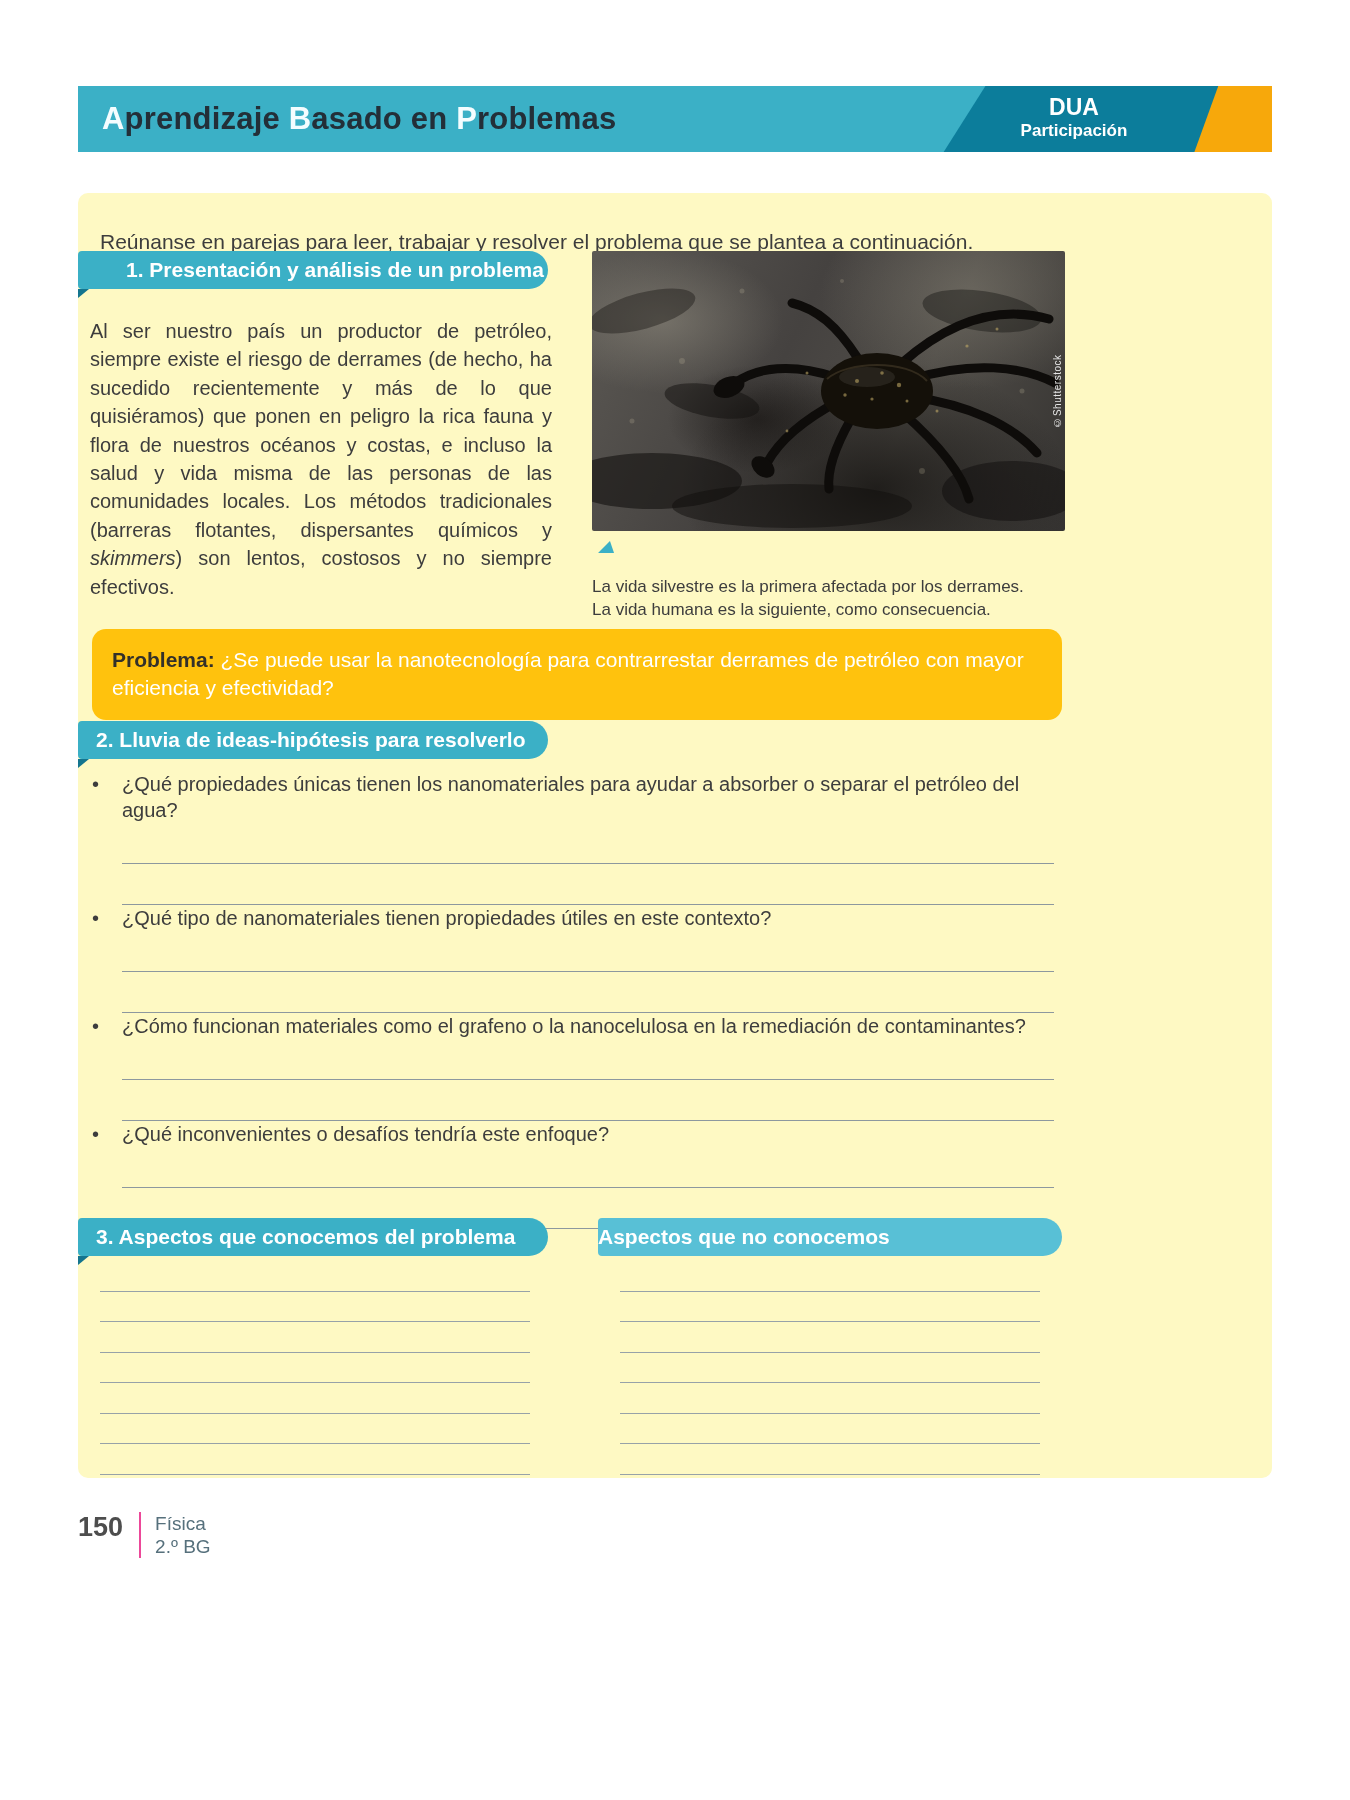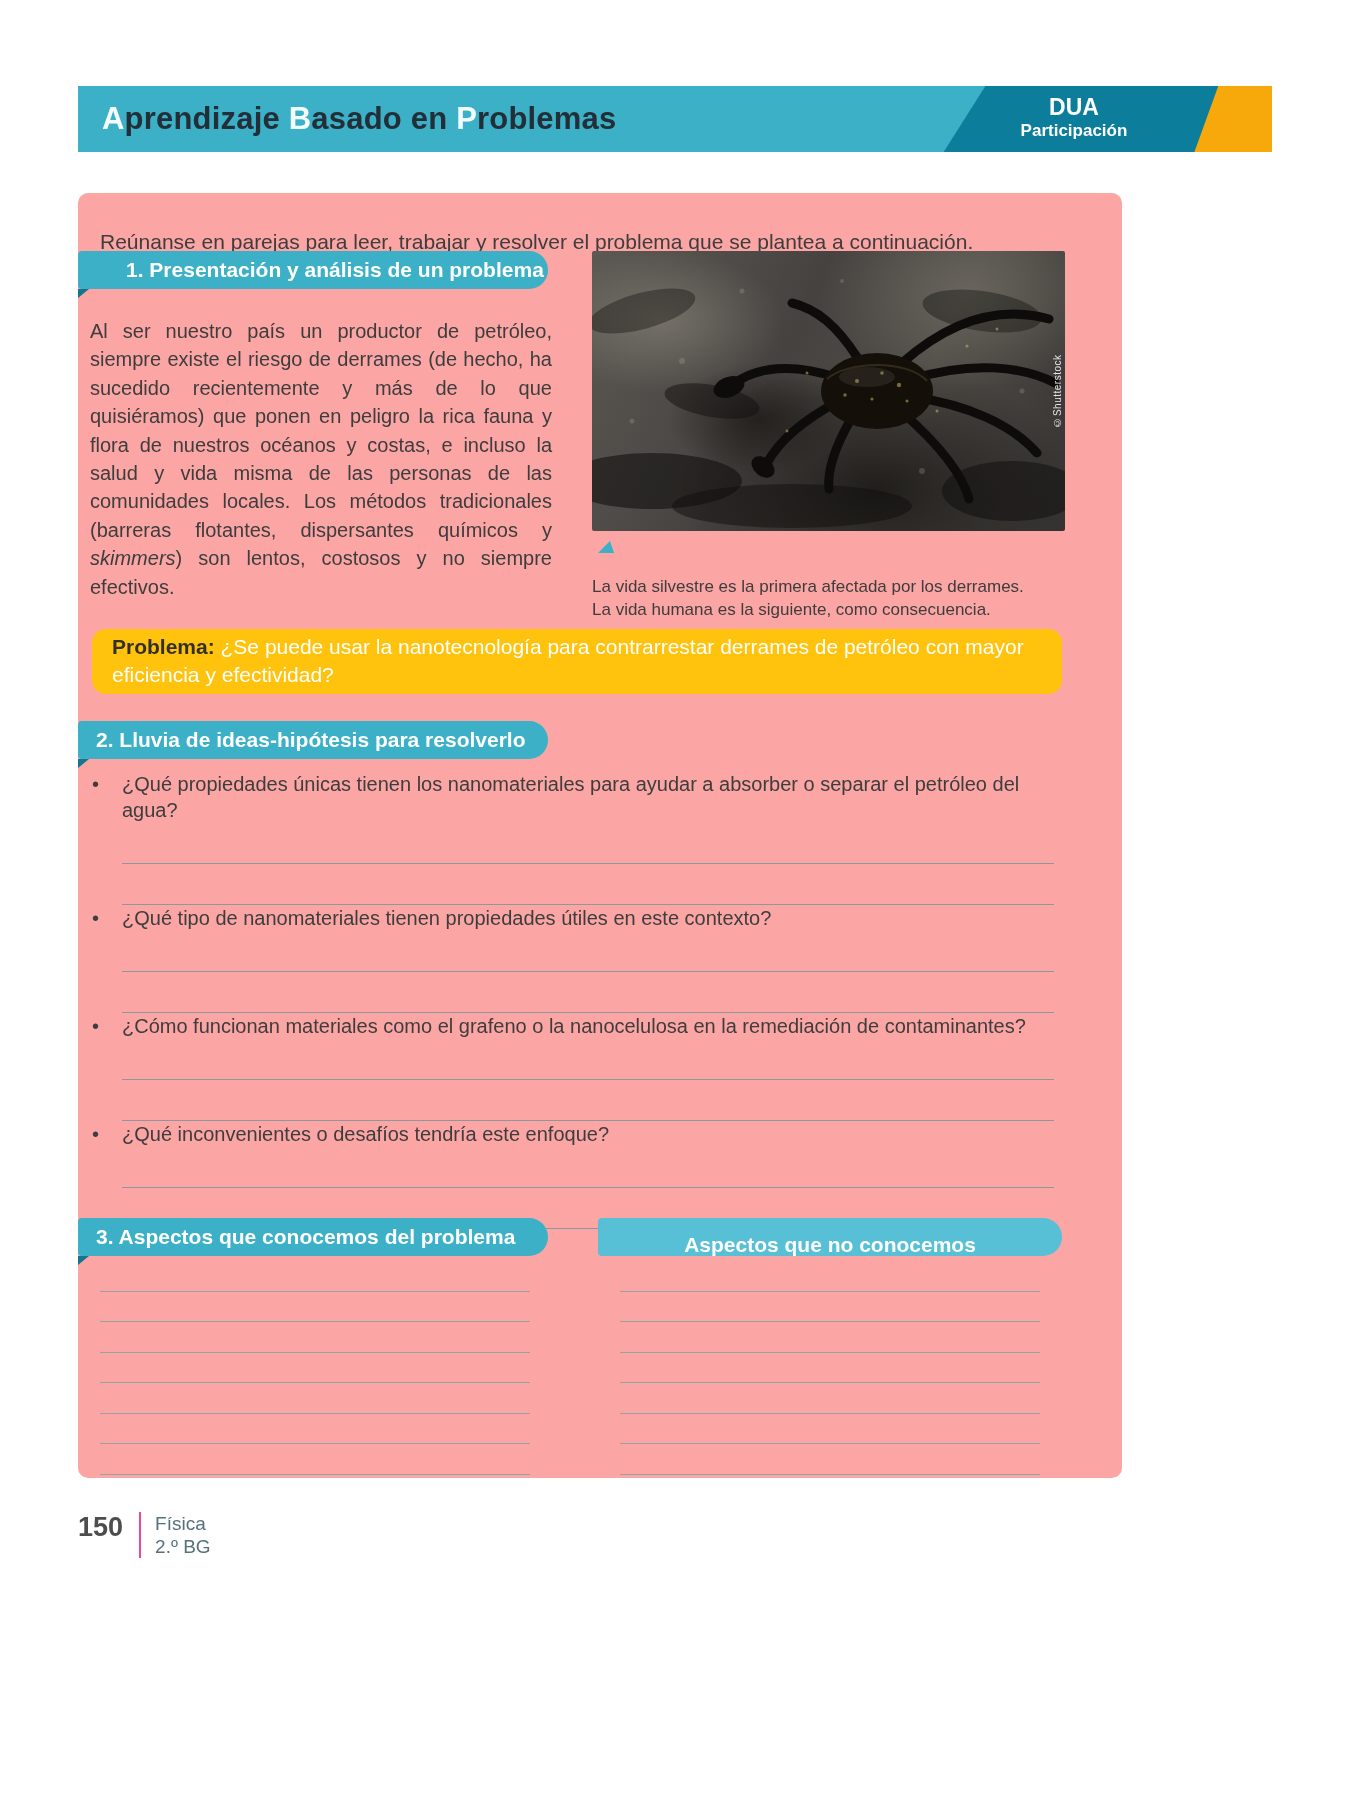--- a/index.html
+++ b/index.html
@@ -14,30 +14,30 @@
     clip-path:polygon(0 0,76% 0,72.5% 100%,0 100%);}
   .header .seg-orange{position:absolute;inset:0;background:#f7a80b;
     clip-path:polygon(95.5% 0,100% 0,100% 100%,93.5% 100%);}
   .header .title{position:absolute;left:24px;top:0;height:78px;line-height:66px;
     font-size:31px;font-weight:bold;color:#232f38;letter-spacing:.2px;}
   .header .title .accent{color:#f4fdff;}
   .header .badge{position:absolute;right:88px;top:8px;width:220px;text-align:center;color:#ffffff;}
   .header .badge .l1{font-size:23px;font-weight:bold;line-height:26px;}
   .header .badge .l2{font-size:17px;font-weight:bold;line-height:22px;}
   
-  .panel{position:absolute;left:78px;top:193px;width:1044px;height:1285px;
-    background:#fca5a5;border-radius:10px;}
+  .panel{position:absolute;left:78px;top:193px;width:1194px;height:1285px;
+    background:#fef9c3;border-radius:10px;}
   .intro{position:absolute;left:22px;top:16px;width:1100px;font-size:21px;color:#3d3d3d;}
   
   .pill{position:absolute;height:38px;line-height:38px;background:#3bb0c6;color:#ffffff;
     font-size:21px;font-weight:bold;padding:0 0 0 18px;border-radius:4px 19px 19px 4px;
     box-sizing:border-box;}
   .pill .fold{position:absolute;left:0;top:100%;width:0;height:0;
     border-top:9px solid #14758e;border-right:11px solid transparent;}
-  .pill.light{background:#58c0d6;text-align:center;padding:8px;}
+  .pill.light{background:#58c0d6;padding:0;}
   
   .pill-1{left:0;top:58px;width:470px;padding-left:48px;}
   .body-text{position:absolute;left:12px;top:104px;width:462px;font-size:20px;
     line-height:1.42;color:#3d3d3d;text-align:justify;}
   .body-text .it{font-style:italic;}
   .photo{position:absolute;left:514px;top:58px;width:473px;height:280px;border-radius:2px;
     overflow:hidden;
     background:
       radial-gradient(ellipse 200px 120px at 15% 25%, rgba(150,145,132,.50), transparent 60%),
       radial-gradient(ellipse 250px 160px at 80% 15%, rgba(135,130,118,.45), transparent 60%),
@@ -47,21 +47,21 @@
   .photo svg{position:absolute;inset:0;}
   .photo .credit{position:absolute;right:2px;top:50%;transform:translateY(-50%) rotate(180deg);
     writing-mode:vertical-rl;font-size:10px;color:#e6e6e6;letter-spacing:.5px;}
   .caption-tri{position:absolute;left:522px;top:348px;width:0;height:0;
     border-left:8px solid transparent;border-right:8px solid transparent;
     border-bottom:12px solid #3bb0c6;transform:skewX(-18deg);}
   .caption{position:absolute;left:514px;top:366px;width:440px;font-size:17px;
     line-height:1.35;color:#3d3d3d;}
   
   .problem{position:absolute;left:14px;top:436px;width:970px;box-sizing:border-box;
-    background:#ffc20d;border-radius:14px;padding:4px 20px;font-size:21px;
+    background:#ffc20d;border-radius:14px;padding:17px 20px;font-size:21px;
     line-height:1.35;color:#ffffff;}
   .problem .lbl{font-weight:bold;color:#33302a;}
   
   .pill-2{left:0;top:528px;width:470px;}
   .questions{position:absolute;left:14px;top:578px;width:962px;}
   .q-block{margin-bottom:0;}
   .q-text{display:flex;font-size:20px;color:#3d3d3d;line-height:26px;margin:0;}
   .q-text .bullet{width:30px;flex:none;color:#3d3d3d;}
   .ans-line{height:40px;border-bottom:1.4px solid #8d989e;margin-left:30px;}
   

